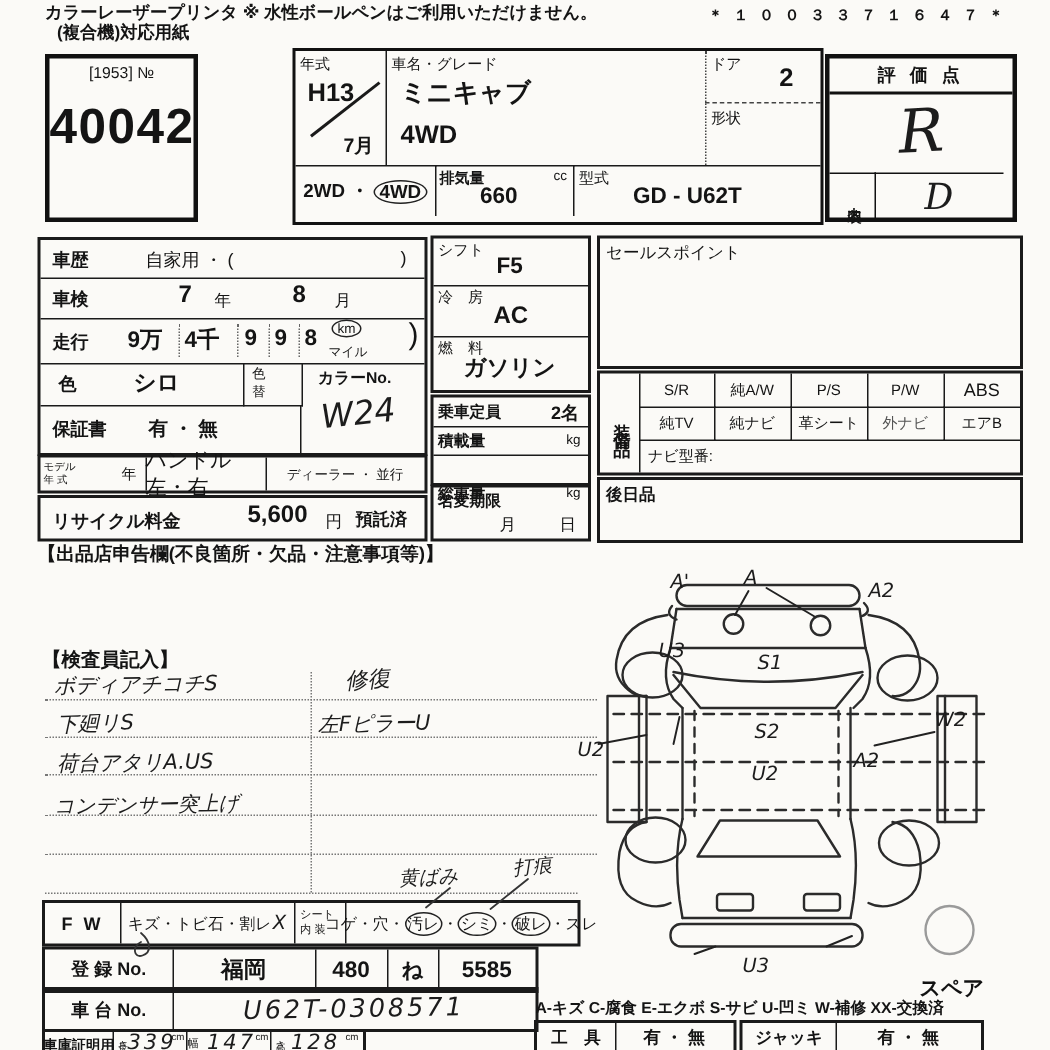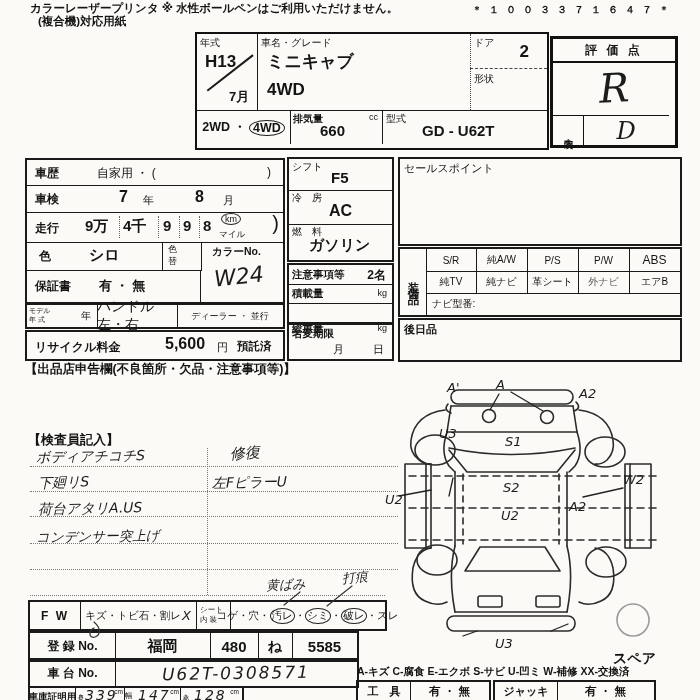--- a/index.html
+++ b/index.html
@@ -21,20 +21,24 @@
 </style>
 </head>
 <body>
 
 <div id="sheet">
 
   <div class="abs nw" style="left:30px;top:1px;font-size:11.5px;font-weight:600;">カラーレーザープリンタ ※ 水性ボールペンはご利用いただけません。</div>
   <div class="abs nw" style="left:38px;top:14px;font-size:11.5px;font-weight:600;">(複合機)対応用紙</div>
   <div class="abs nw" style="left:472px;top:3px;font-size:10px;font-weight:600;letter-spacing:7px;">＊１００３３７１６４７＊</div>
 
+  <div class="abs b3" style="left:30px;top:36px;width:96px;height:106px;">
+    <div class="abs nw" style="left:0;top:4px;width:100%;text-align:center;font-size:10.5px;">[1953] №</div>
+    <div class="abs nw" style="left:0;top:26px;width:100%;text-align:center;font-size:33px;font-weight:600;letter-spacing:1px;">40042</div>
+  </div>
 
   <div class="abs b25" style="left:195px;top:32px;width:350px;height:114px;">
 
     <div class="abs" style="left:0;top:0;width:60px;height:76px;border-right:1.5px solid #1a1a1a;">
       <span class="abs lbl" style="left:3px;top:2px;">年式</span>
       <span class="abs nw" style="left:8px;top:18px;font-size:17px;font-weight:600;">H13</span>
       <span class="abs nw" style="left:32px;top:54px;font-size:13px;font-weight:600;">7月</span>
       <div class="abs" style="left:4px;top:38px;width:58px;height:1.5px;background:#1a1a1a;transform:rotate(-38deg);"></div>
     </div>
     <div class="abs" style="left:60px;top:0;width:213px;height:76px;border-right:1.5px dotted #444;">
@@ -146,21 +150,21 @@
       <span class="abs" style="left:40px;top:12px;font-size:16px;font-weight:600;">AC</span>
     </div>
     <div class="abs" style="left:0;top:65px;width:100%;height:36px;">
       <span class="abs lbl" style="left:3px;top:1px;">燃　料</span>
       <span class="abs nw" style="left:20px;top:12px;font-size:15px;font-weight:600;">ガソリン</span>
     </div>
   </div>
 
   <div class="abs b2" style="left:287px;top:263px;width:103px;height:57px;">
     <div class="abs" style="left:0;top:0;width:100%;height:19px;border-bottom:1.2px solid #1a1a1a;">
-      <span class="abs bold" style="left:3px;top:3px;font-size:10.5px;">注意事項等</span>
+      <span class="abs bold" style="left:3px;top:3px;font-size:10.5px;">乗車定員</span>
       <span class="abs nw" style="right:6px;top:2px;font-size:12px;font-weight:600;">2名</span>
     </div>
     <div class="abs" style="left:0;top:19px;width:100%;height:19px;border-bottom:1.2px solid #1a1a1a;">
       <span class="abs bold" style="left:3px;top:3px;font-size:10.5px;">積載量</span>
       <span class="abs" style="right:5px;top:4px;font-size:9px;">kg</span>
     </div>
     <div class="abs" style="left:0;top:54px;width:100%;height:19px;">
       <span class="abs bold" style="left:3px;top:3px;font-size:10.5px;">総重量</span>
       <span class="abs" style="right:5px;top:4px;font-size:9px;">kg</span>
     </div>

